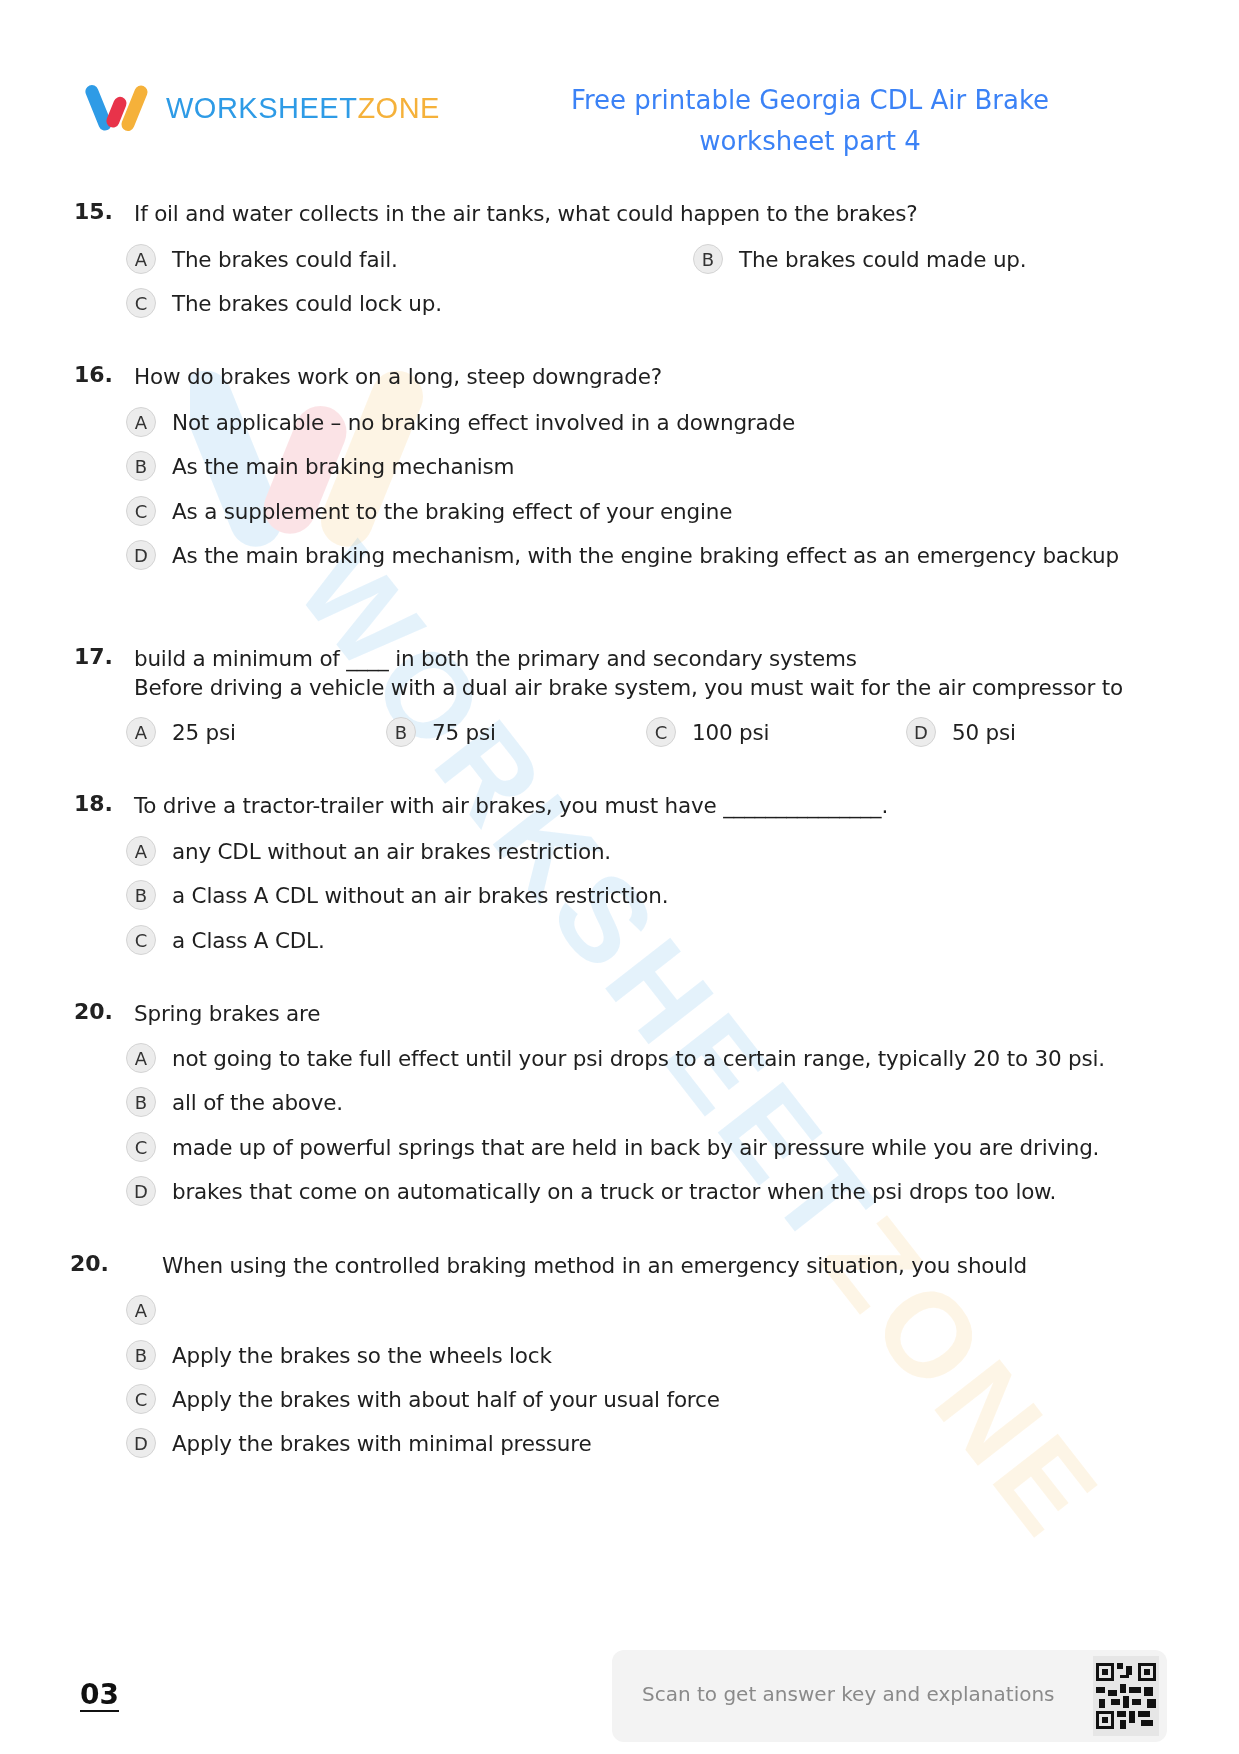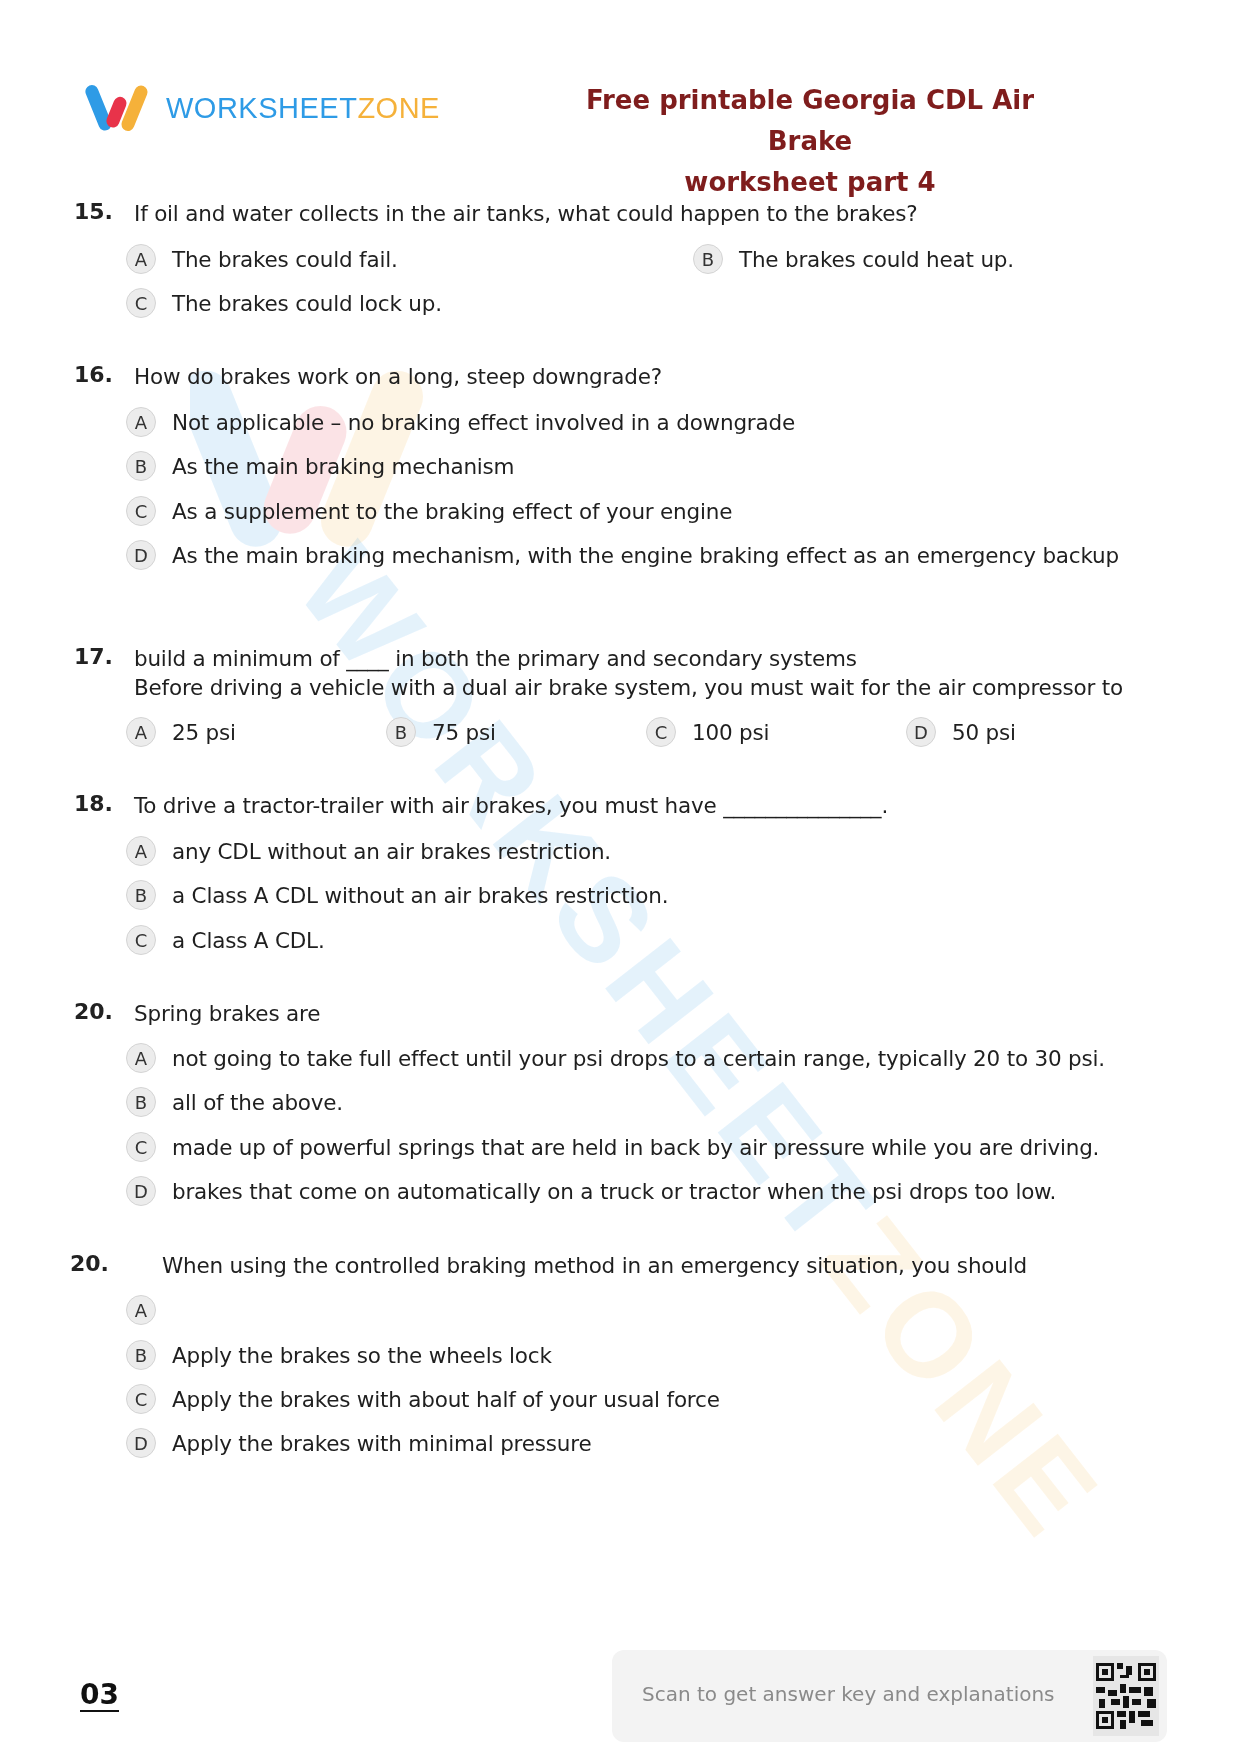--- a/index.html
+++ b/index.html
@@ -4,21 +4,21 @@
 <style>
   html, body { margin:0; padding:0; background:#ffffff; }
   body { width:1239px; height:1754px; position:relative; overflow:hidden;
          font-family:"DejaVu Sans", sans-serif; color:#1f1f1f; }
   .logo { position:absolute; left:84px; top:82px; height:52px; display:flex; align-items:center; }
   .logo-mark { width:70px; height:52px; position:relative; }
   .logo-text { font-family:"Liberation Sans", sans-serif; font-size:29px; letter-spacing:0.5px; margin-left:12px; }
   .logo-text .w { color:#2e9be6; }
   .logo-text .z { color:#f5b13a; }
   .title { position:absolute; left:560px; top:80px; width:500px; text-align:center;
-           font-family:"DejaVu Sans", sans-serif; font-weight:bold; font-size:26px; line-height:41px; color:#7f1d1d; }
+           font-family:"DejaVu Sans", sans-serif; font-weight:normal; font-size:26px; line-height:41px; color:#3b82f6; }
   .q { position:absolute; left:74px; width:1100px; }
   .qnum { position:absolute; left:0; top:0; font-weight:bold; font-size:22px; color:#222;text-align:center; }
   .qtext { position:absolute; left:60px; top:0; font-size:21.5px; line-height:29px; width:1100px; letter-spacing:-0.2px; }
   .opt { position:absolute; display:flex; align-items:center; height:32px; }
   .badge { width:30px; height:30px; border-radius:50%; background:#ececec; border:1px solid #d4d4d4;
            display:flex; align-items:center; justify-content:center; font-size:18px; color:#333; box-sizing:border-box; }
   .otext { margin-left:16px; font-size:21.5px; white-space:nowrap; letter-spacing:-0.2px; }
   .watermark { position:absolute; left:380px; top:520px; font-family:"Liberation Sans", sans-serif;
                font-size:120px; font-weight:bold; transform:rotate(52deg); transform-origin:left top;
                letter-spacing:8px; opacity:0.12; white-space:nowrap; pointer-events:none; }
@@ -56,21 +56,21 @@
 <div class="q" style="top:199px;">
   <div class="qnum">15.</div>
   <div class="qtext">If oil and water collects in the air tanks, what could happen to the brakes?</div>
 </div>
 <div class="opt" style="left:126px;top:243px;">
     <div class="badge">A</div>
     <div class="otext">The brakes could fail.</div>
   </div>
 <div class="opt" style="left:693px;top:243px;">
     <div class="badge">B</div>
-    <div class="otext">The brakes could heat up.</div>
+    <div class="otext">The brakes could made up.</div>
   </div>
 <div class="opt" style="left:126px;top:287px;">
     <div class="badge">C</div>
     <div class="otext">The brakes could lock up.</div>
   </div>
 
 <div class="q" style="top:362px;">
   <div class="qnum">16.</div>
   <div class="qtext">How do brakes work on a long, steep downgrade?</div>
 </div>

